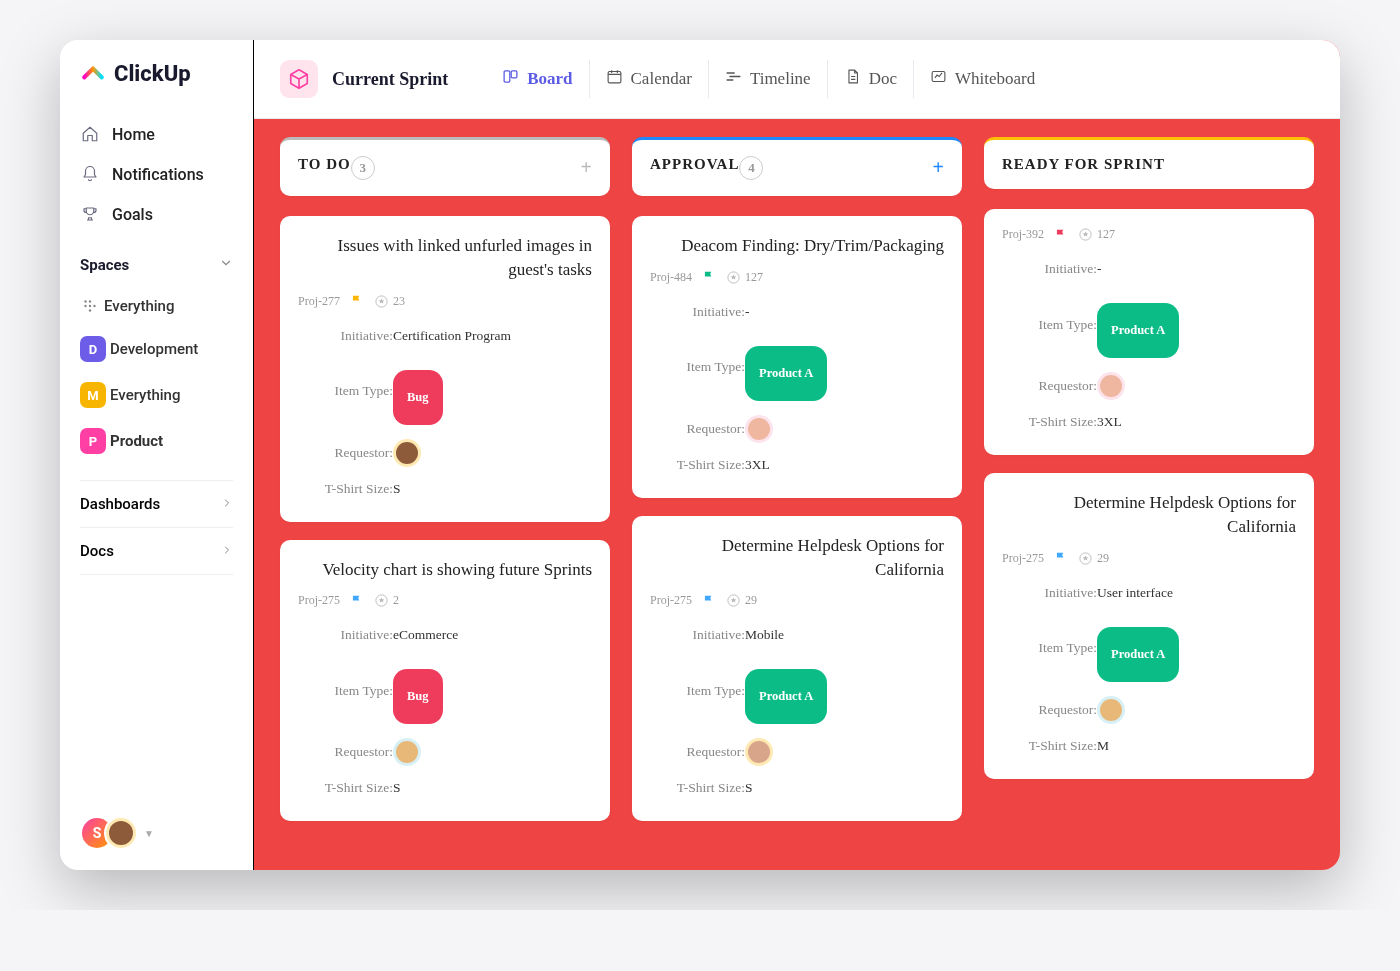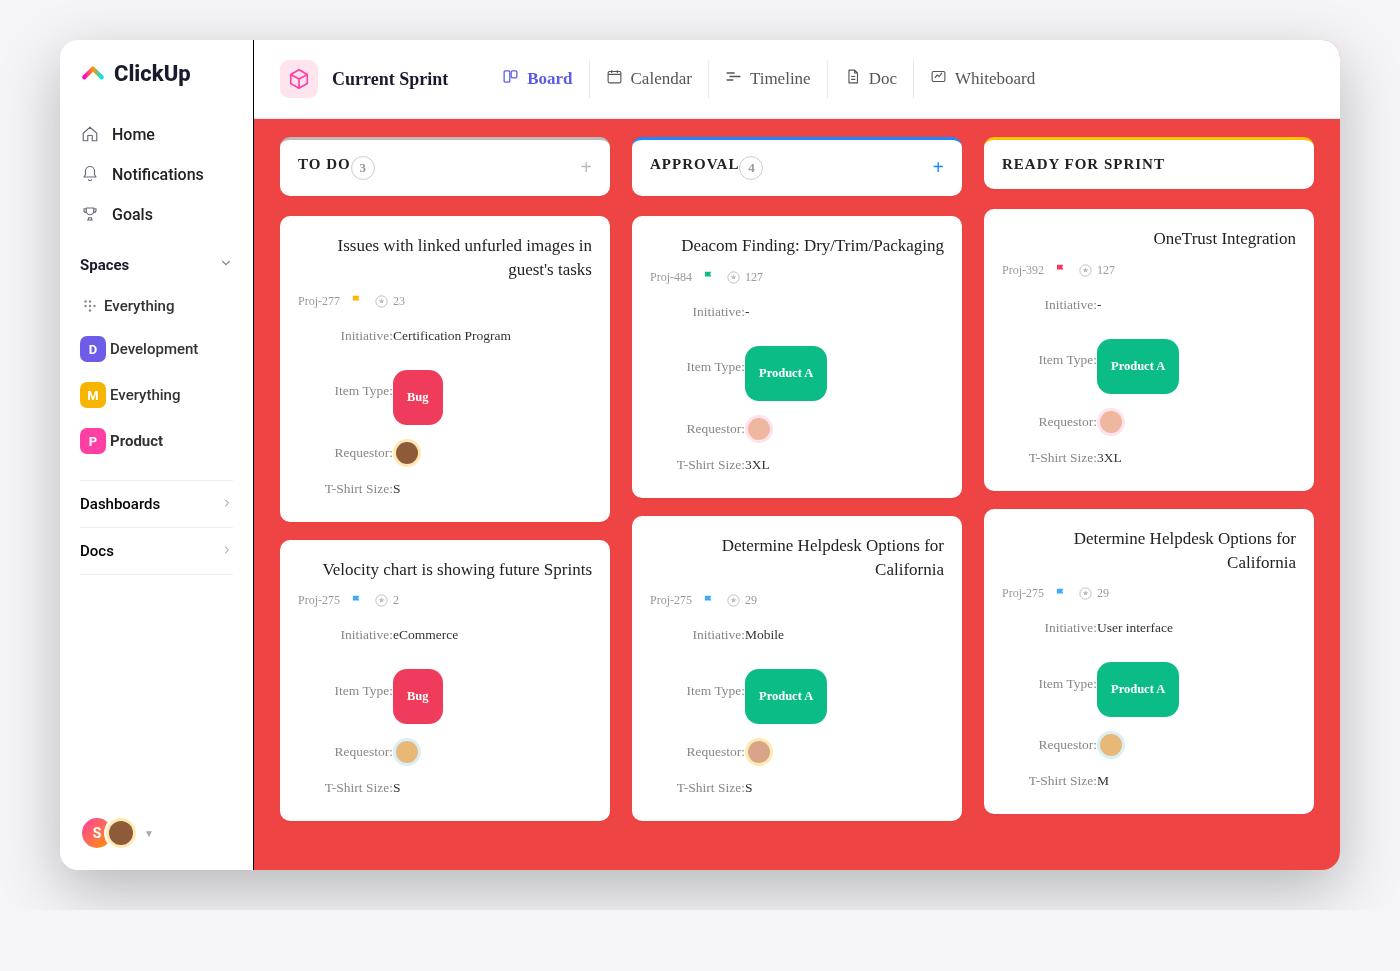--- a/index.html
+++ b/index.html
@@ -365,21 +365,20 @@
               <span class="field-val">S</span>
             </div>
           </div>
         </div>
         <div class="column">
           <div class="column-header" style="border-top-color:#ffc107">
     <span class="column-title">Ready for Sprint</span>
 
   </div>
           <div class="card">
-      <div class="card-title">OneTrust Integration</div>
       <div class="card-meta">
         <span class="proj-id">Proj-392</span>
         <span class="flag"><svg viewBox="0 0 24 24">
                   <path d="M5 3v18M5 3h11l-2 4 2 4H5" fill="#ef3b5c"></path>
                 </svg></span>
         <span class="star-count">
                 <svg width="15" height="15" viewBox="0 0 24 24">
                   <circle cx="12" cy="12" r="9" stroke="#bbb" stroke-width="1.5" fill="none"></circle>
                   <path d="M12 7l1.5 3 3 .3-2.3 2 .7 3-2.9-1.7L9.1 15.3l.7-3-2.3-2 3-.3z" fill="#bbb"></path>
                 </svg>

